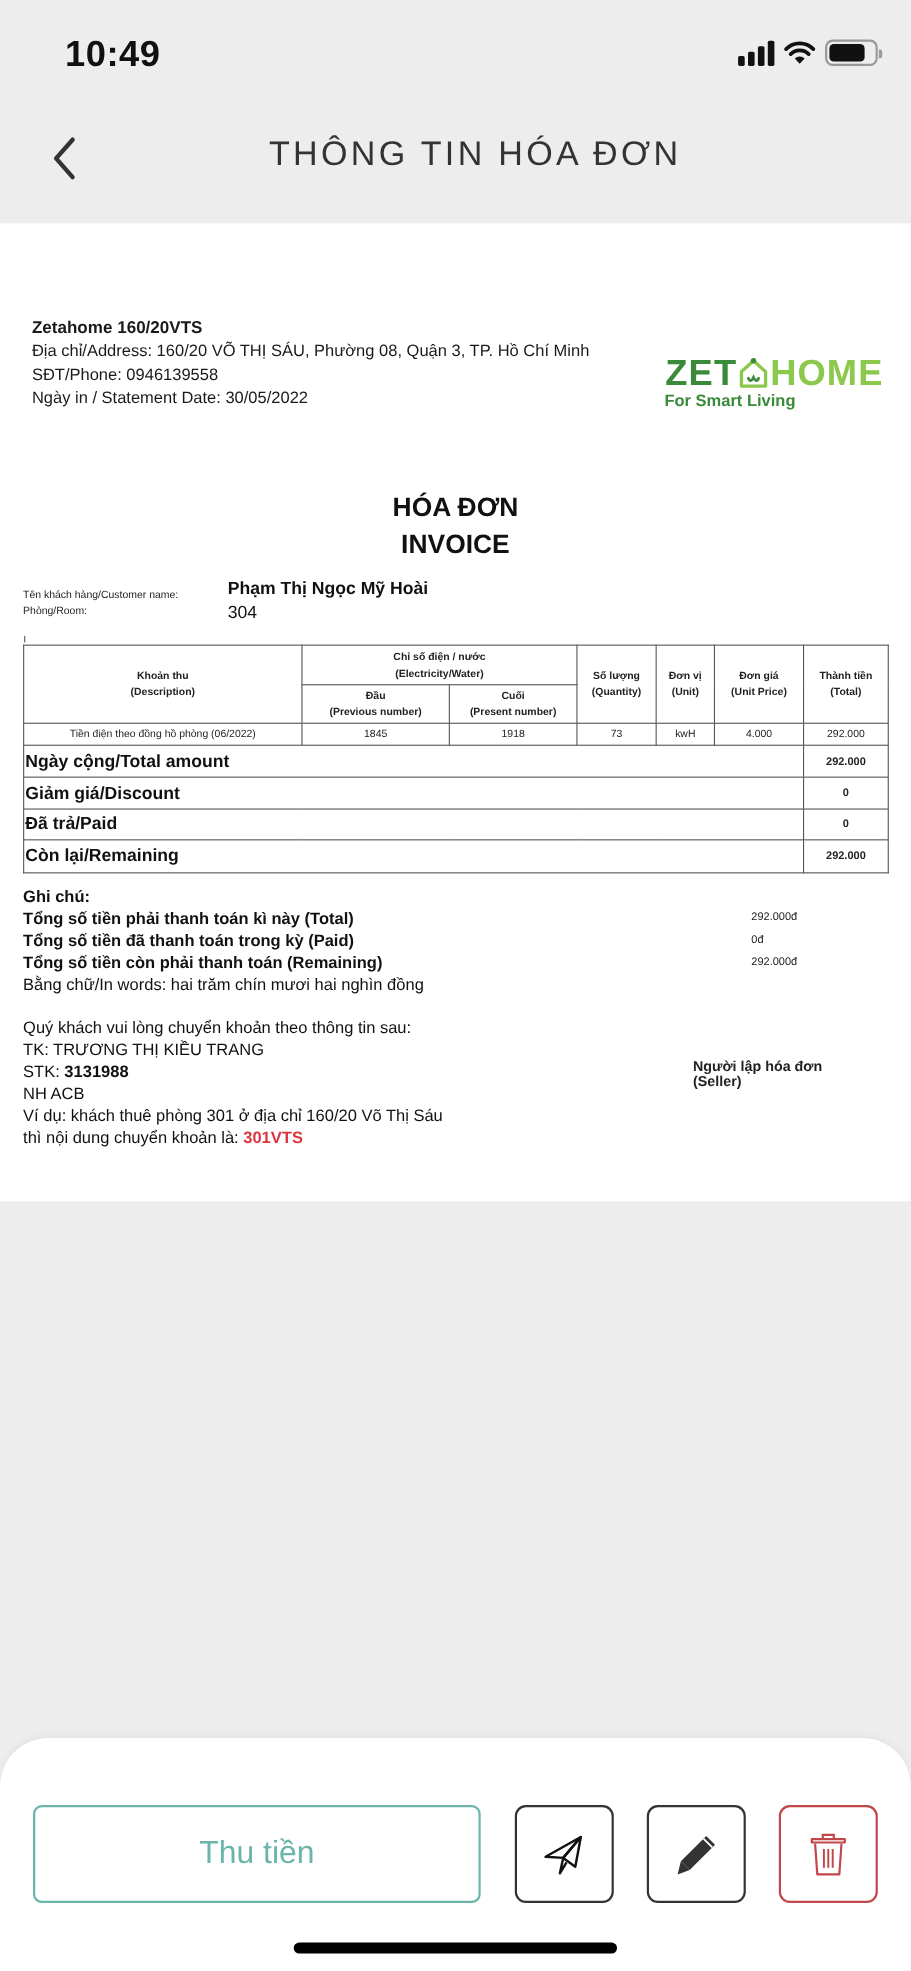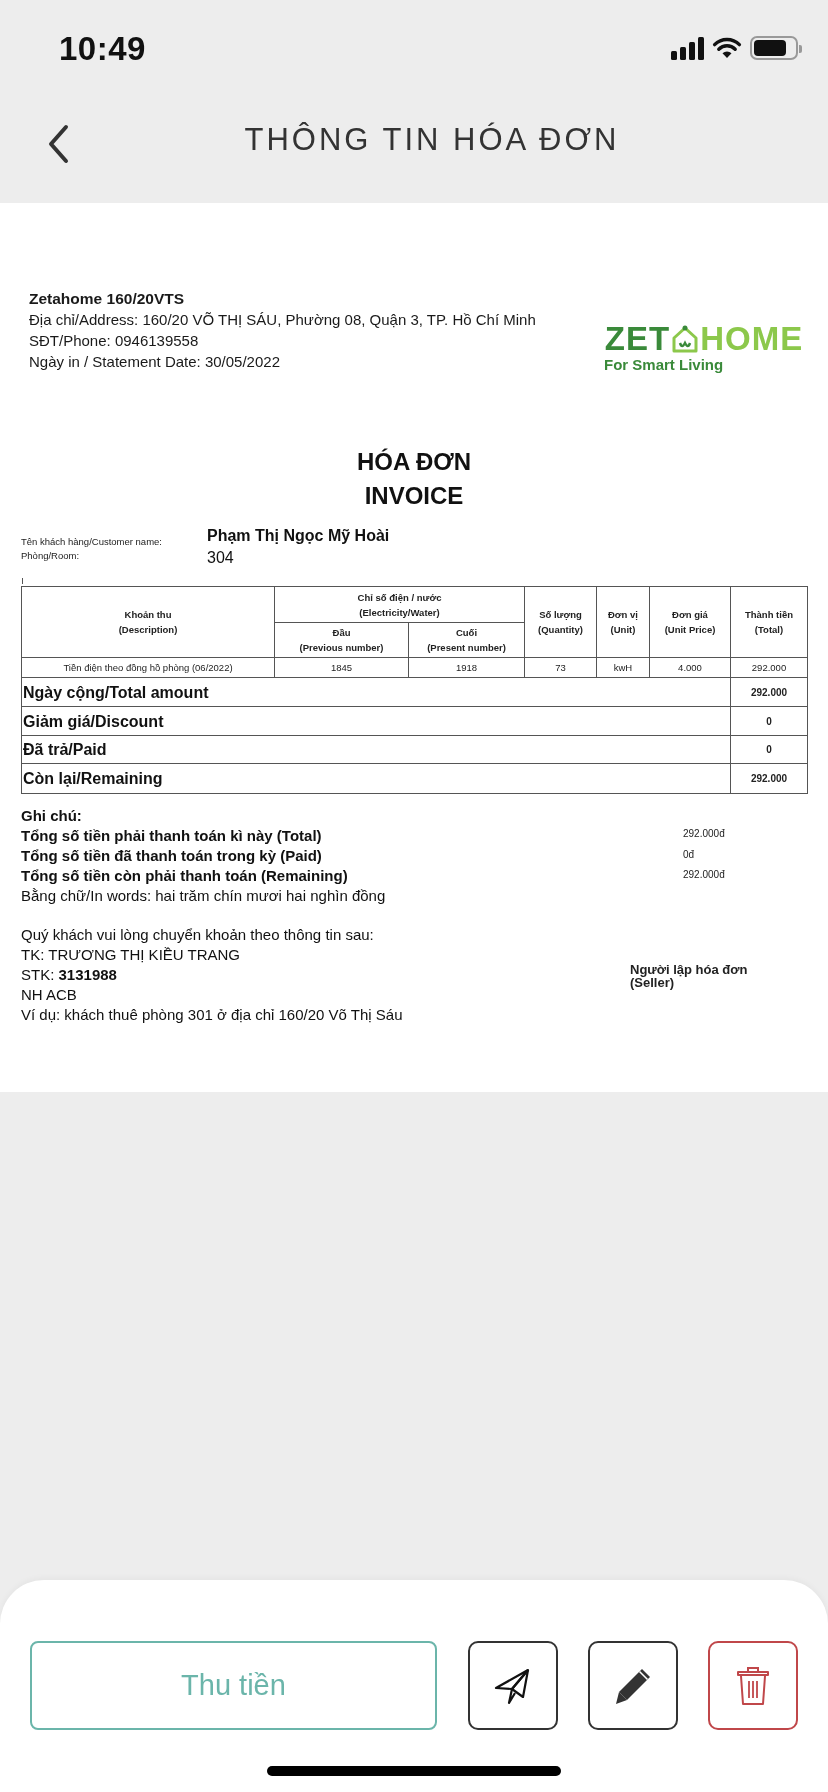--- a/index.html
+++ b/index.html
@@ -215,20 +215,21 @@
     <div>Người lập hóa đơn</div>
     <div>(Seller)</div>
   </div>
 
   <div class="pay">
     <div>Quý khách vui lòng chuyển khoản theo thông tin sau:</div>
     <div>TK: TRƯƠNG THỊ KIỀU TRANG</div>
     <div><span>STK: </span><span class="b">3131988</span></div>
     <div>NH ACB</div>
     <div>Ví dụ: khách thuê phòng 301 ở địa chỉ 160/20 Võ Thị Sáu</div>
+    <div><span>thì nội dung chuyển khoản là: </span><span class="red">301VTS</span></div>
   </div>
 </div>
 
 <div class="sheet">
   <button class="btn-collect">Thu tiền</button>
 
   <button class="icon-btn send">
     <svg width="40" height="40" viewBox="0 0 40 40">
       <path d="M35 4 L3 22 L19 23 Z" fill="none" stroke="#111" stroke-width="2.2" stroke-linejoin="round"></path>
       <path d="M35 4 L30 31 L19 23" fill="none" stroke="#111" stroke-width="2.2" stroke-linejoin="round"></path>

